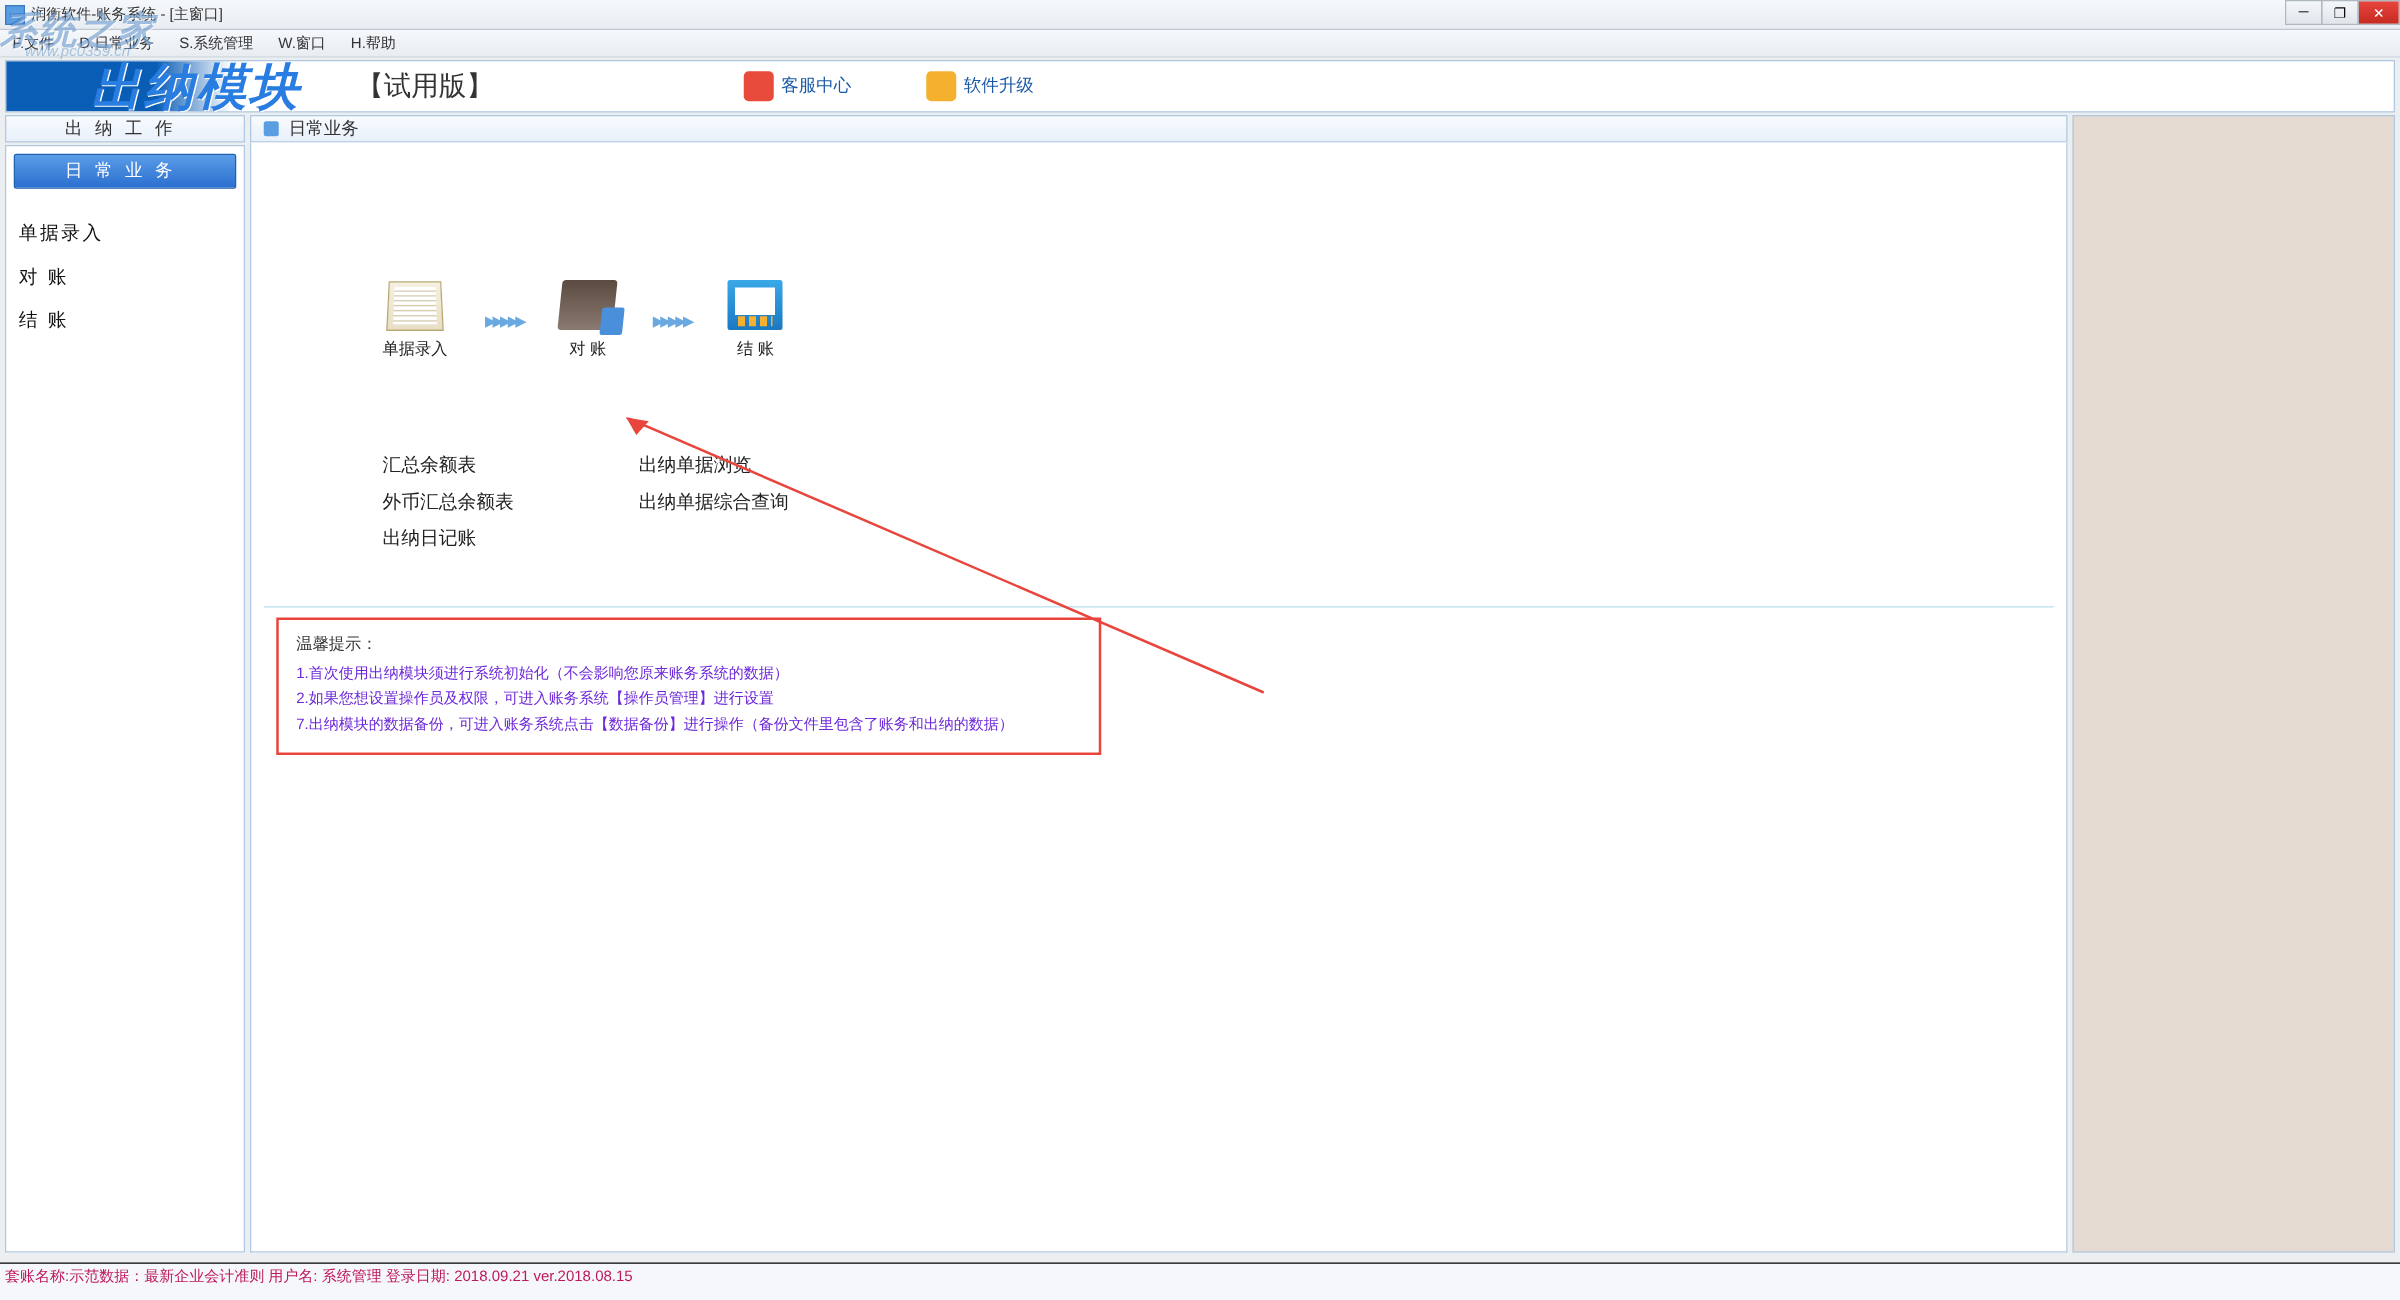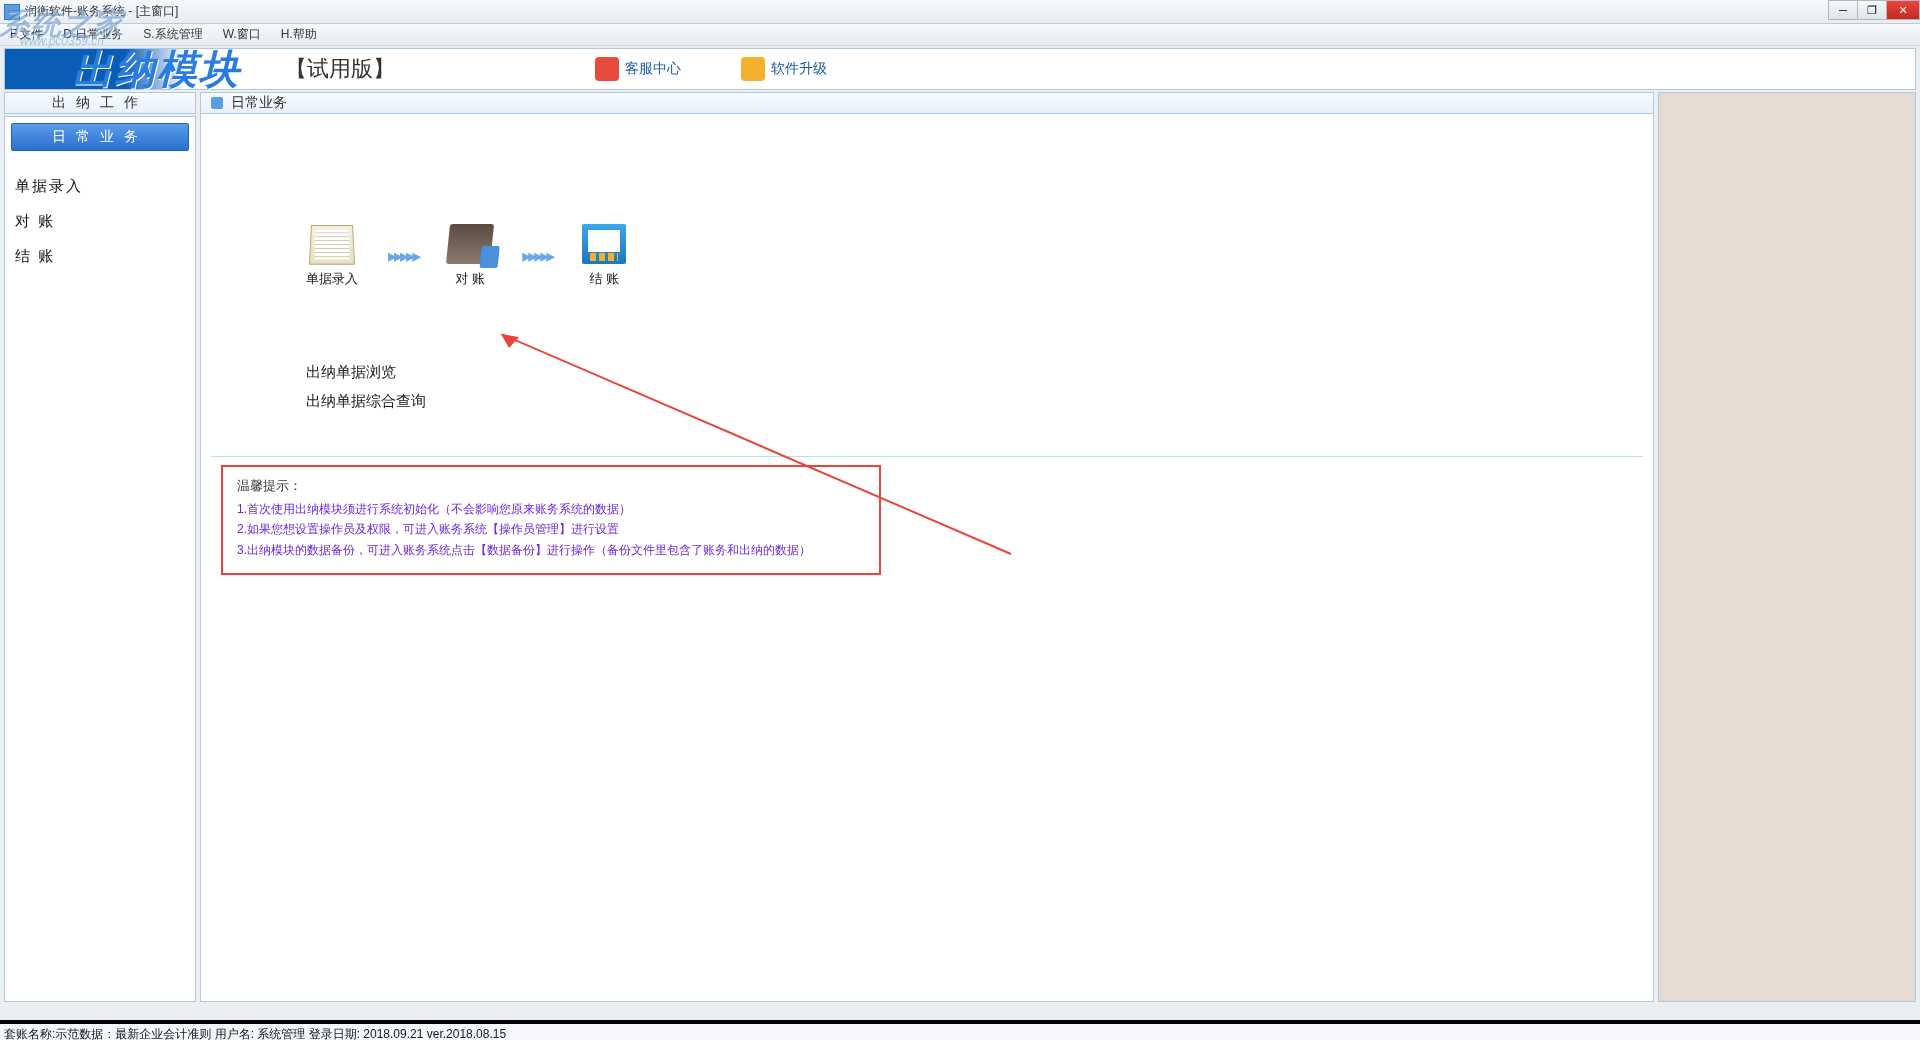--- a/index.html
+++ b/index.html
@@ -63,21 +63,21 @@
     
     .hr-divider { border: none; border-top: 1px solid #b8e0f0; margin-top: 40px; }
     .hints { border: 2px solid #e8453c; margin: 8px 0 0 10px; padding: 10px 14px; width: 660px; height: 110px; }
     .hints-title { font-size: 13px; color: #333; margin-bottom: 4px; }
     .hints-line { font-size: 12px; color: #6d28d9; line-height: 1.7; }
     
     
     .anno-arrow { position: absolute; top: 220px; left: 300px; width: 520px; height: 230px; pointer-events: none; }
     
     
-    .status-bar { position: absolute; bottom: 0; left: 0; right: 0; height: 20px; background: #f5f7fa; border-top: 4px solid #000000; font-size: 12px; color: #0f172a; padding-left: 4px; line-height: 20px; }
+    .status-bar { position: absolute; bottom: 0; left: 0; right: 0; height: 30px; background: #f5f7fa; border-top: 1px solid #000000; font-size: 12px; color: #be185d; padding-left: 4px; line-height: 20px; }
     
     
     .watermark { position: absolute; top: 4px; left: 0; font-size: 30px; font-style: italic; color: rgba(30, 100, 180, 0.4); font-weight: bold; text-shadow: 1px 1px 0 rgba(255,255,255,0.5); letter-spacing: 1px; pointer-events: none; z-index: 50; }
     .watermark-url { position: absolute; top: 34px; left: 20px; font-size: 12px; color: rgba(100, 150, 200, 0.5); font-style: italic; pointer-events: none; z-index: 50; }
   </style>
 </head>
 <body>
 
 <div class="watermark">系统之家</div>
 <div class="watermark-url">www.pc0359.cn</div>
@@ -145,32 +145,37 @@
         </div>
         <div class="wf-arrow">▸▸▸▸▸</div>
         <div class="wf-step">
           <div class="wf-icon house"></div>
           <div class="wf-lbl">结 账</div>
         </div>
       </div>
 
       <div class="reports">
         <ul>
+          <li>汇总余额表</li>
+          <li>外币汇总余额表</li>
+          <li>出纳日记账</li>
+        </ul>
+        <ul>
           <li>出纳单据浏览</li>
           <li>出纳单据综合查询</li>
         </ul>
       </div>
 
       <hr class="hr-divider">
 
       <div class="hints">
         <div class="hints-title">温馨提示：</div>
         <div class="hints-line">1.首次使用出纳模块须进行系统初始化（不会影响您原来账务系统的数据）</div>
         <div class="hints-line">2.如果您想设置操作员及权限，可进入账务系统【操作员管理】进行设置</div>
-        <div class="hints-line">3.出纳模块的数据备份，可进入账务系统点击【数据备份】进行操作（备份文件里包含了账务和出纳的数据）</div>
+        <div class="hints-line">7.出纳模块的数据备份，可进入账务系统点击【数据备份】进行操作（备份文件里包含了账务和出纳的数据）</div>
       </div>
 
       <svg class="anno-arrow" viewBox="0 0 520 230">
         <line x1="0" y1="0" x2="510" y2="220" stroke="#e8453c" stroke-width="2"></line>
         <polygon points="0,0 18,3 8,14" fill="#e8453c"></polygon>
       </svg>
 
     </div>
   </div>
 

